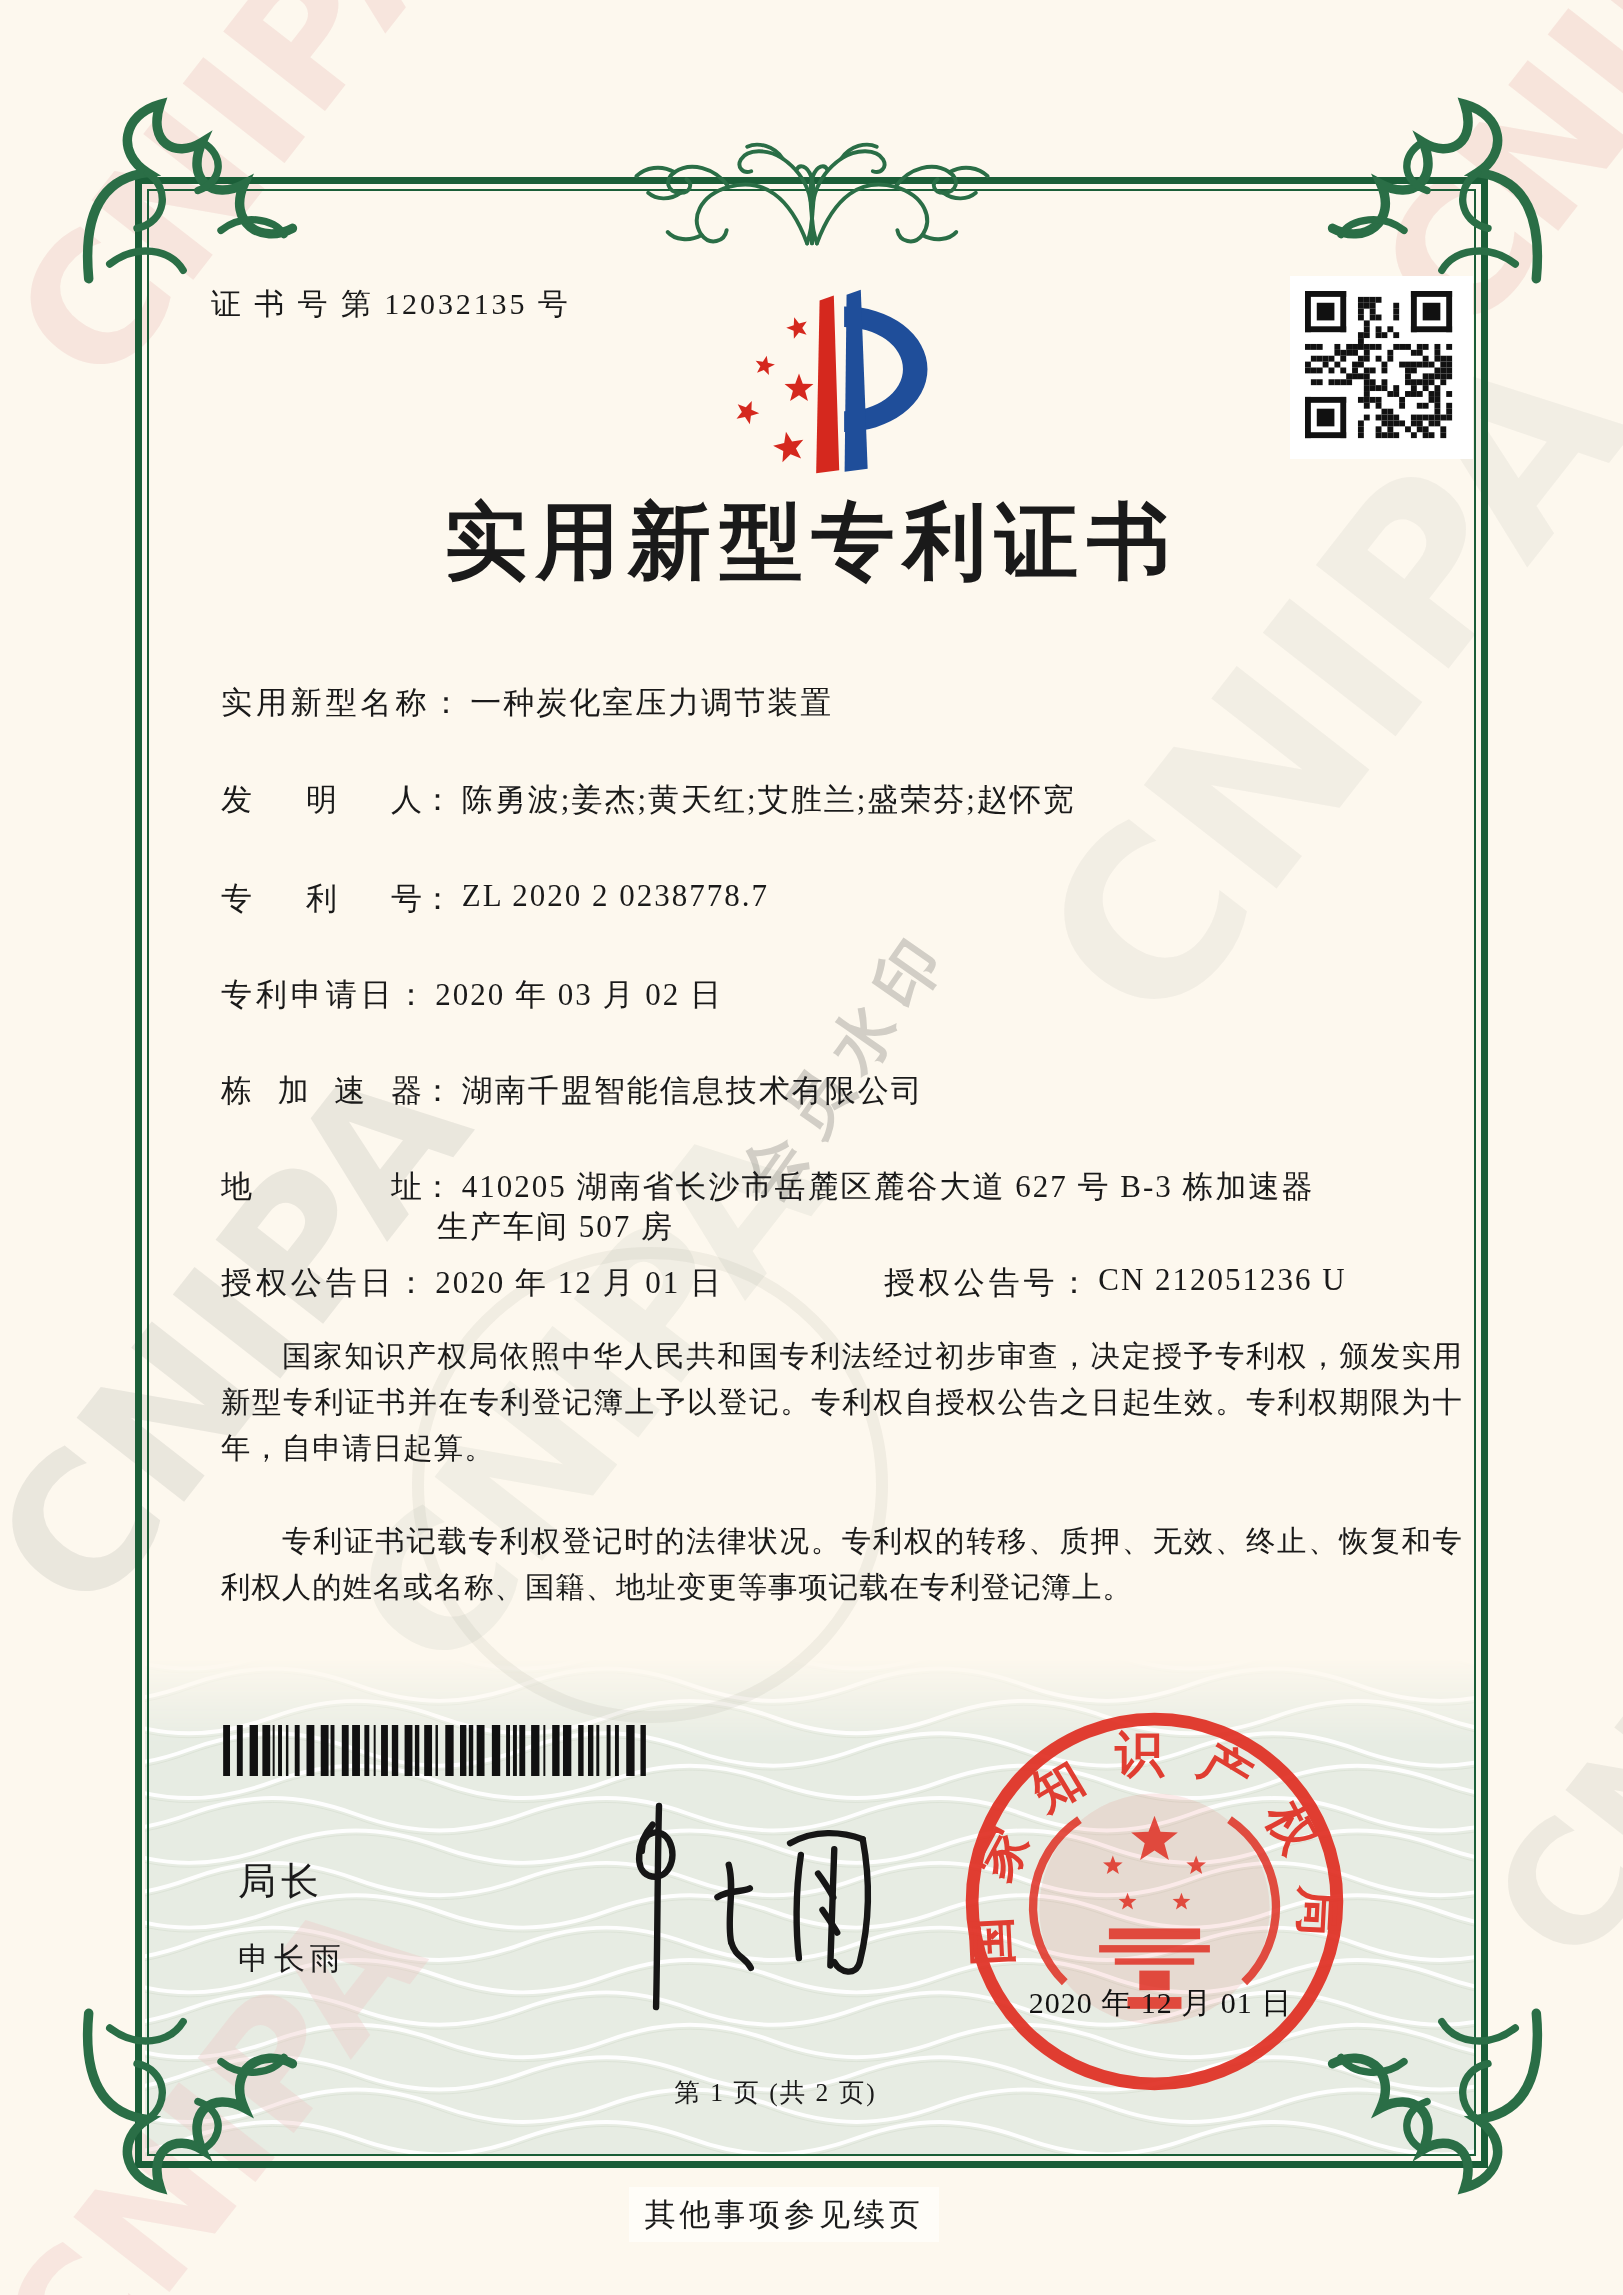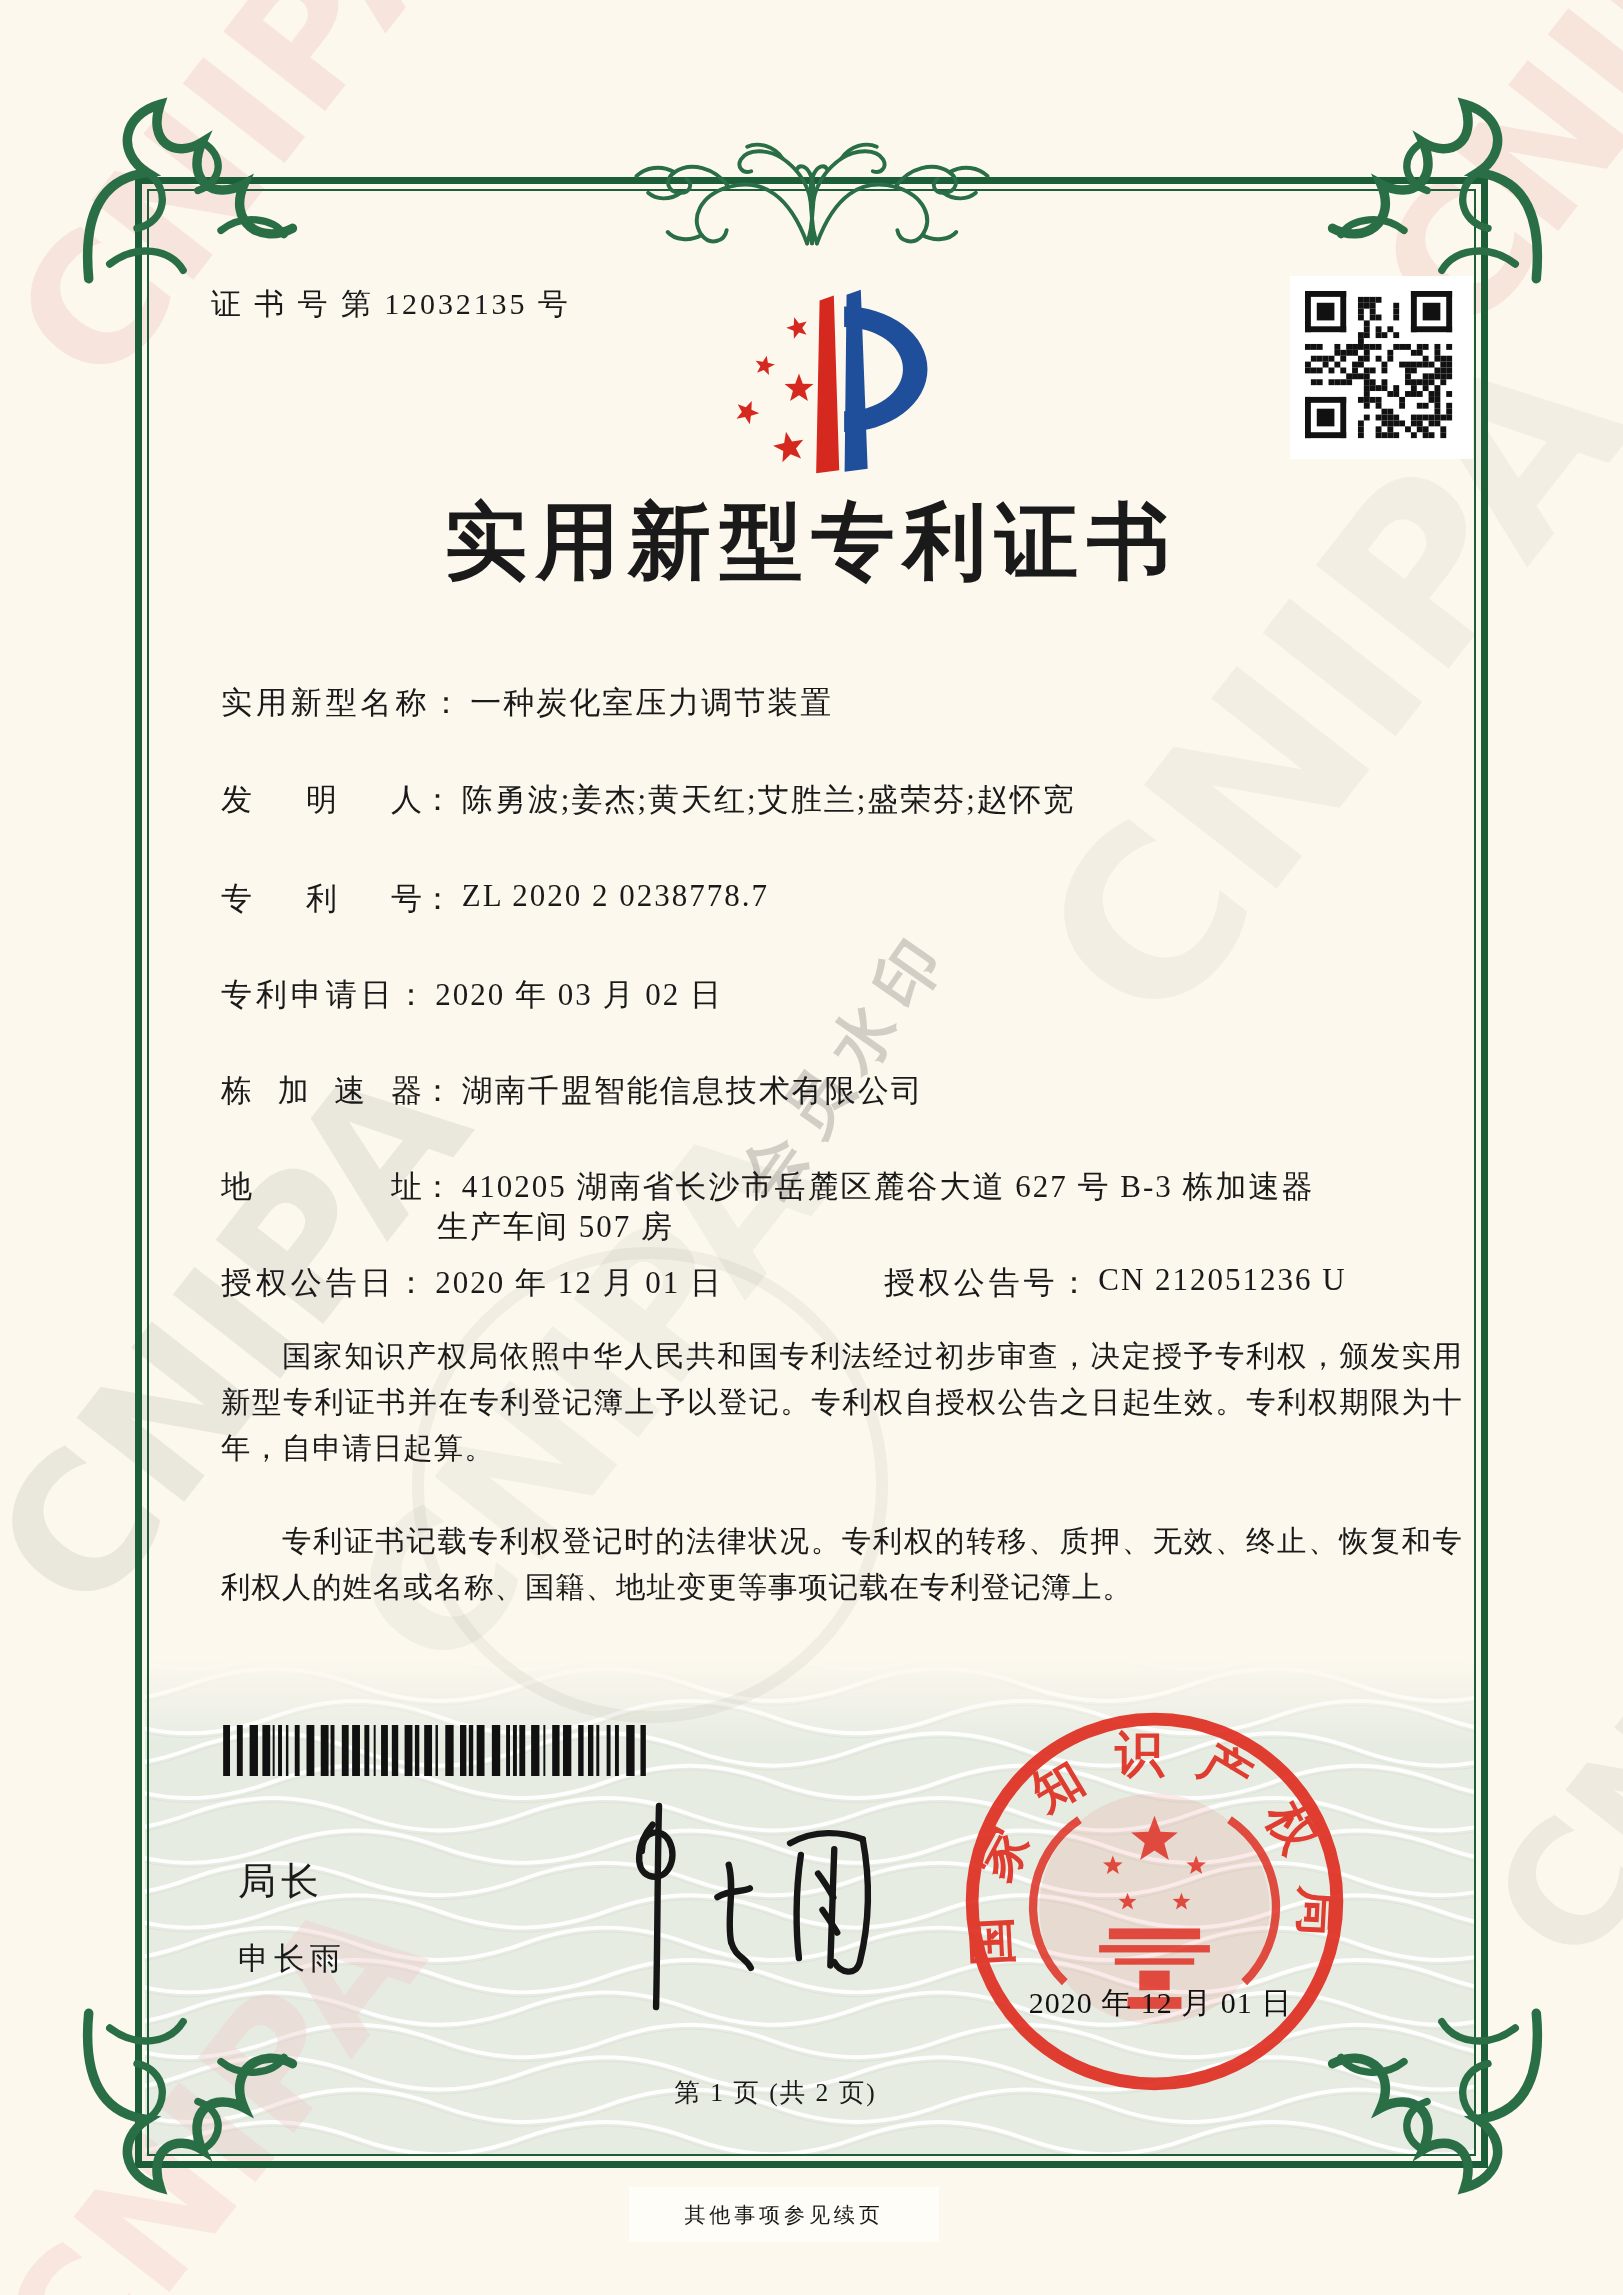--- a/index.html
+++ b/index.html
@@ -50,21 +50,21 @@
   .barcode{position:absolute;left:223px;top:1725px;z-index:4;}
   .director-label{position:absolute;left:238px;top:1856px;font-size:38px;letter-spacing:4.9px;font-family:"Liberation Sans","DejaVu Sans",sans-serif;}
   .director-name{position:absolute;left:238px;top:1938px;font-size:31px;letter-spacing:4.9px;font-family:Liberation Serif, serif;}
   .signature{position:absolute;left:579px;top:1796px;z-index:5;}
   .seal{position:absolute;left:953px;top:1698px;z-index:5;opacity:.93;}
   .seal-date{position:absolute;left:1001px;top:1983px;width:319px;text-align:center;font-size:30px;
       letter-spacing:1px;z-index:6;color:#111;}
   .page-footer{position:absolute;left:579px;width:393px;top:2075px;text-align:center;font-size:25.5px;letter-spacing:2px;}
   .note-box{position:absolute;left:629px;top:2187px;width:310px;height:55px;background:#fffdf8;
       display:flex;align-items:center;justify-content:center;z-index:4;}
-  .note-text{font-size:21px;letter-spacing:3.9px;}
+  .note-text{font-size:31px;letter-spacing:3.9px;}
 </style>
 </head>
 <body>
 
 <div class="page">
 
   <div class="wm" style="left:-59px;top:19.6px;font-size:177px;color:rgba(238,199,194,.40);">CNIPA</div>
   <div class="wm" style="left:1306px;top:-29.4px;font-size:177px;color:rgba(238,199,194,.42);">CNIPA</div>
   <div class="wm" style="left:947px;top:550px;font-size:231px;color:rgba(185,188,178,.16);">CNIPA</div>
   <div class="wm" style="left:-83px;top:1227px;font-size:187px;color:rgba(185,188,178,.28);">CNIPA</div>

